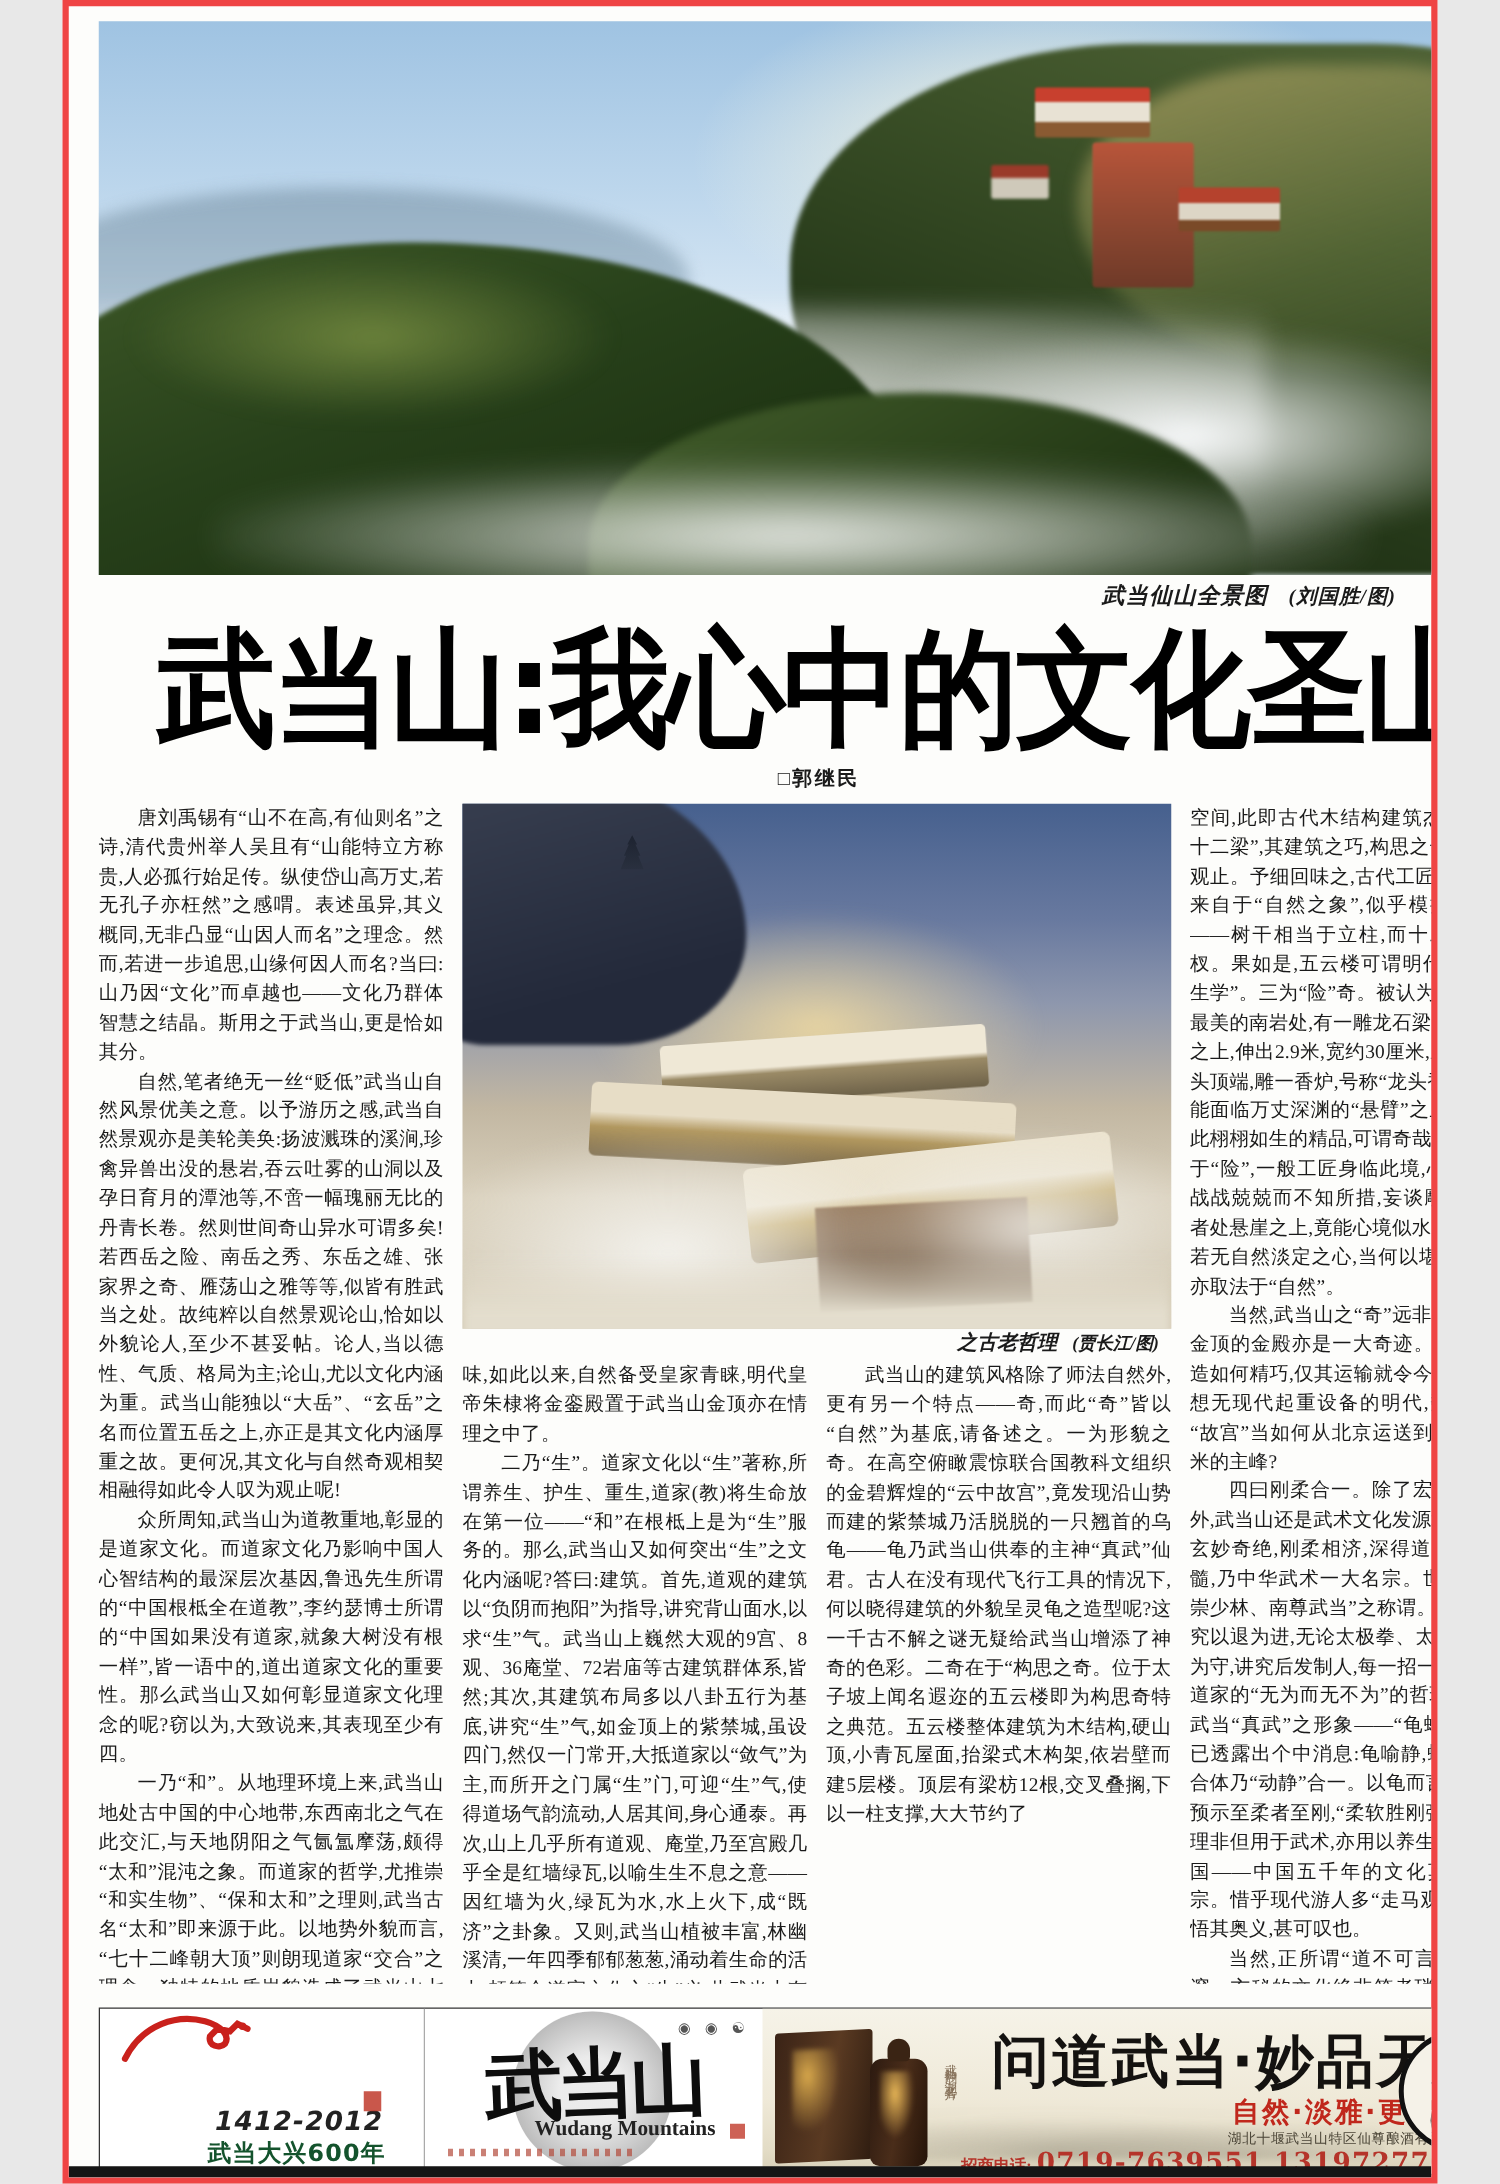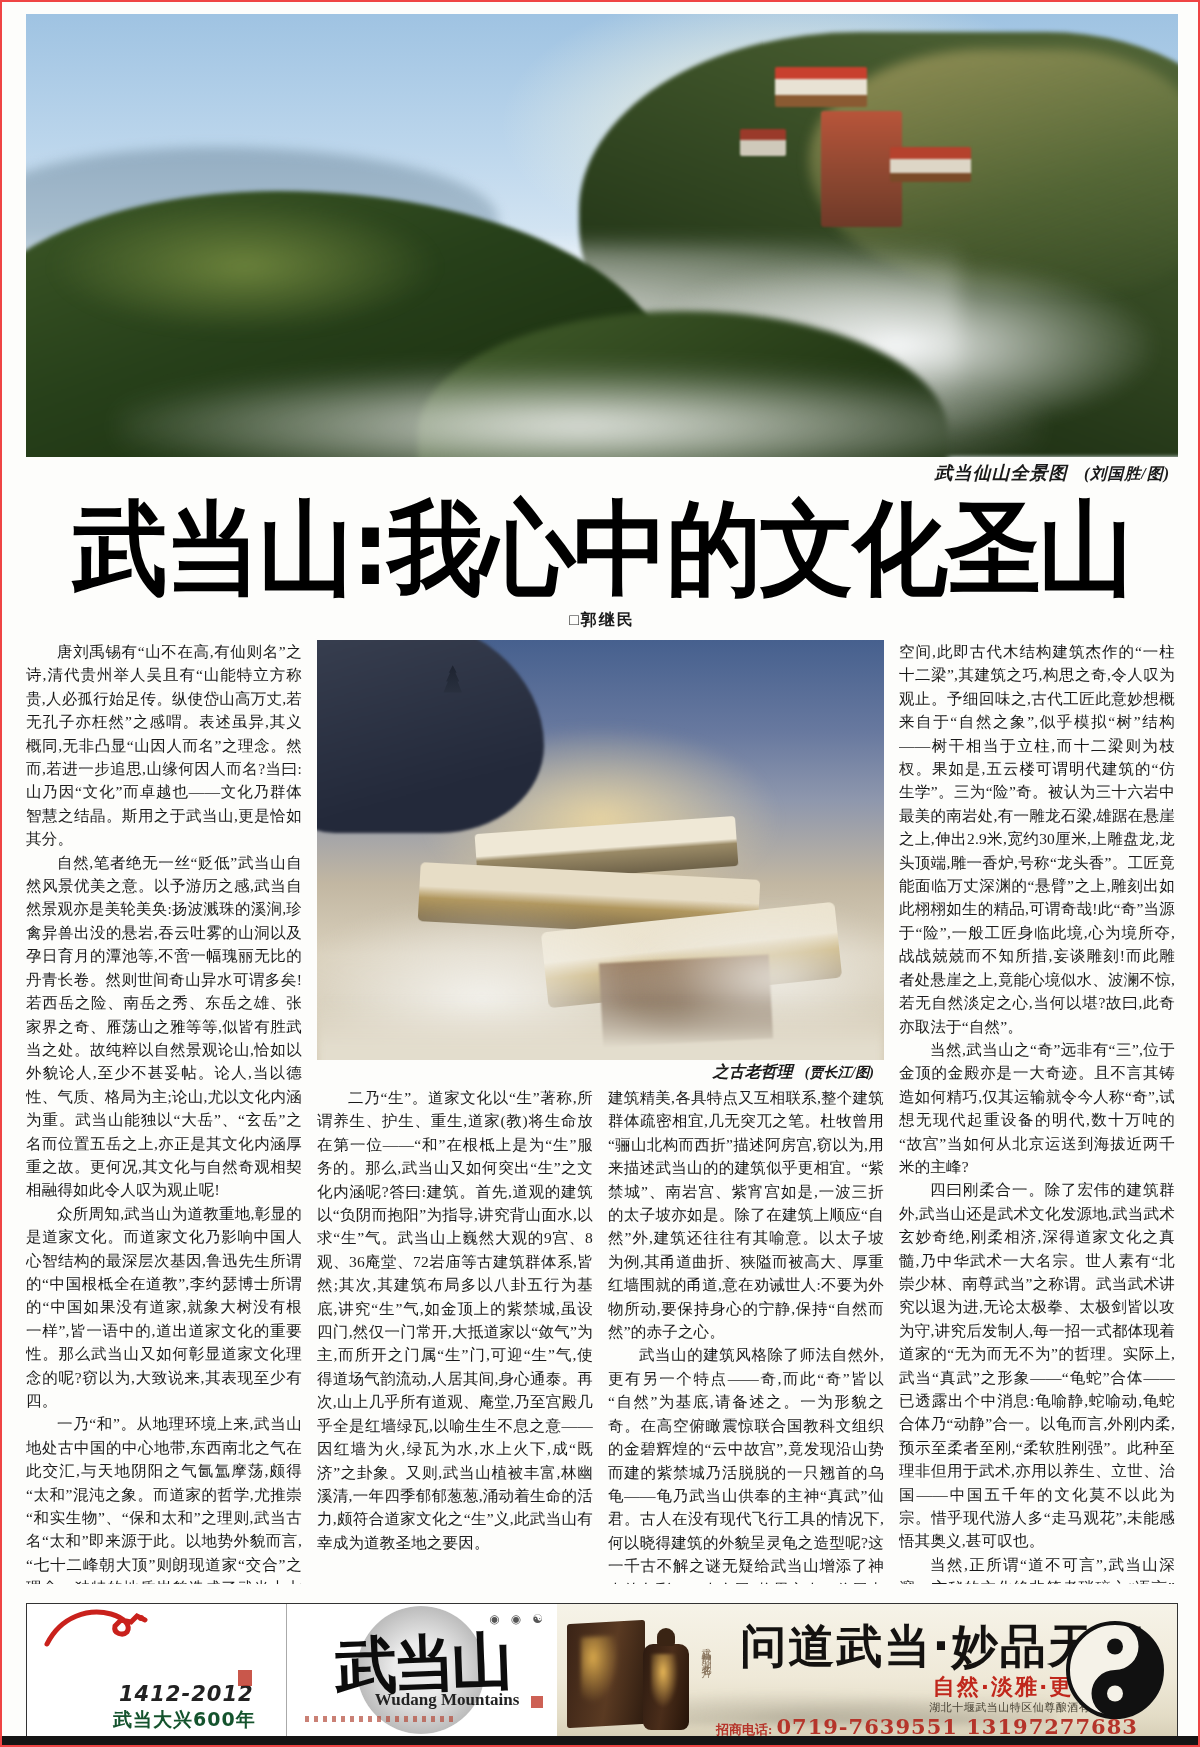--- a/index.html
+++ b/index.html
@@ -1,19 +1,19 @@
 <!DOCTYPE html>
 <html lang="zh"><head>
 <meta charset="utf-8">
 <style>
   * { margin:0; padding:0; box-sizing:border-box; }
   html,body { background:#e8e8e8; }
   .page {
-    position:relative; width:1200px; height:1747px; margin:0 auto;
-    background:#fdfdfb; border:2px solid #ef4444; overflow:hidden;
+    position:relative; width:1100px; height:1747px; margin:0 auto;
+    background:#fdfdfb; border:5px solid #ef4444; overflow:hidden;
     font-family:"Liberation Serif", serif; color:#1a1a1a;
   }
 
   
   .top-photo {
     position:absolute; left:24px; top:12px; width:1152px; height:443px;
     overflow:hidden;
     background:linear-gradient(180deg,#9fc3e2 0%,#bcd6ec 30%,#d9e8f4 55%,#e9f2f8 70%,#dfe9ef 100%);
   }
   .top-photo .sun-glow { position:absolute; right:6%; top:-10%; width:55%; height:70%;
@@ -222,25 +222,25 @@
         <div class="mist1"></div>
         <div class="mist2"></div>
         <div class="snow-fg"></div>
       </div>
       <div class="mid-caption">
         <span>之古老哲理</span>
         &nbsp;&nbsp;<span class="credit">(贾长江/图)</span>
       </div>
       <div class="mid-cols">
         <div class="mid-col">
+          <p>味,如此以来,自然备受皇家青睐,明代皇帝朱棣将金銮殿置于武当山金顶亦在情理之中了。</p>
           <p class="ind">二乃“生”。道家文化以“生”著称,所谓养生、护生、重生,道家(教)将生命放在第一位——“和”在根柢上是为“生”服务的。那么,武当山又如何突出“生”之文化内涵呢?答曰:建筑。首先,道观的建筑以“负阴而抱阳”为指导,讲究背山面水,以求“生”气。武当山上巍然大观的9宫、8观、36庵堂、72岩庙等古建筑群体系,皆然;其次,其建筑布局多以八卦五行为基底,讲究“生”气,如金顶上的紫禁城,虽设四门,然仅一门常开,大抵道家以“敛气”为主,而所开之门属“生”门,可迎“生”气,使得道场气韵流动,人居其间,身心通泰。再次,山上几乎所有道观、庵堂,乃至宫殿几乎全是红墙绿瓦,以喻生生不息之意——因红墙为火,绿瓦为水,水上火下,成“既济”之卦象。又则,武当山植被丰富,林幽溪清,一年四季郁郁葱葱,涌动着生命的活力,颇符合道家文化之“生”义,此武当山有幸成为道教圣地之要因。</p>
 
         </div>
         <div class="mid-col">
-          <p>建筑精美,各具特点又互相联系,整个建筑群体疏密相宜,几无突兀之笔。杜牧曾用“骊山北构而西折”描述阿房宫,窃以为,用来描述武当山的的建筑似乎更相宜。“紫禁城”、南岩宫、紫宵宫如是,一波三折的太子坡亦如是。除了在建筑上顺应“自然”外,建筑还往往有其喻意。以太子坡为例,其甬道曲折、狭隘而被高大、厚重红墙围就的甬道,意在劝诫世人:不要为外物所动,要保持身心的宁静,保持“自然而然”的赤子之心。</p>
           <p class="ind">武当山的建筑风格除了师法自然外,更有另一个特点——奇,而此“奇”皆以“自然”为基底,请备述之。一为形貌之奇。在高空俯瞰震惊联合国教科文组织的金碧辉煌的“云中故宫”,竟发现沿山势而建的紫禁城乃活脱脱的一只翘首的乌龟——龟乃武当山供奉的主神“真武”仙君。古人在没有现代飞行工具的情况下,何以晓得建筑的外貌呈灵龟之造型呢?这一千古不解之谜无疑给武当山增添了神奇的色彩。二奇在于“构思之奇。位于太子坡上闻名遐迩的五云楼即为构思奇特之典范。五云楼整体建筑为木结构,硬山顶,小青瓦屋面,抬梁式木构架,依岩壁而建5层楼。顶层有梁枋12根,交叉叠搁,下以一柱支撑,大大节约了</p>
         </div>
       </div>
     </div>
 
     <div class="col">
       <p>空间,此即古代木结构建筑杰作的“一柱十二梁”,其建筑之巧,构思之奇,令人叹为观止。予细回味之,古代工匠此意妙想概来自于“自然之象”,似乎模拟“树”结构——树干相当于立柱,而十二梁则为枝杈。果如是,五云楼可谓明代建筑的“仿生学”。三为“险”奇。被认为三十六岩中最美的南岩处,有一雕龙石梁,雄踞在悬崖之上,伸出2.9米,宽约30厘米,上雕盘龙,龙头顶端,雕一香炉,号称“龙头香”。工匠竟能面临万丈深渊的“悬臂”之上,雕刻出如此栩栩如生的精品,可谓奇哉!此“奇”当源于“险”,一般工匠身临此境,心为境所夺,战战兢兢而不知所措,妄谈雕刻!而此雕者处悬崖之上,竟能心境似水、波澜不惊,若无自然淡定之心,当何以堪?故曰,此奇亦取法于“自然”。</p>
       <p class="ind">当然,武当山之“奇”远非有“三”,位于金顶的金殿亦是一大奇迹。且不言其铸造如何精巧,仅其运输就令今人称“奇”,试想无现代起重设备的明代,数十万吨的“故宫”当如何从北京运送到海拔近两千米的主峰?</p>
       <p class="ind">四曰刚柔合一。除了宏伟的建筑群外,武当山还是武术文化发源地,武当武术玄妙奇绝,刚柔相济,深得道家文化之真髓,乃中华武术一大名宗。世人素有“北崇少林、南尊武当”之称谓。武当武术讲究以退为进,无论太极拳、太极剑皆以攻为守,讲究后发制人,每一招一式都体现着道家的“无为而无不为”的哲理。实际上,武当“真武”之形象——“龟蛇”合体——已透露出个中消息:龟喻静,蛇喻动,龟蛇合体乃“动静”合一。以龟而言,外刚内柔,预示至柔者至刚,“柔软胜刚强”。此种至理非但用于武术,亦用以养生、立世、治国——中国五千年的文化莫不以此为宗。惜乎现代游人多“走马观花”,未能感悟其奥义,甚可叹也。</p>
       <p class="ind">当然,正所谓“道不可言”,武当山深邃、玄秘的文化绝非笔者琐碎之“语言”所能叙述得出,真正体悟道家文化,须走进“得山水清气,极天地大观”武当山亲身感悟之。愚以为,走进武当,不但意味着走进空灵而神秘的道教文化,更意味走进中国人内心世界。在这个生活节奏不断加快、生活压力日益加大的喧嚣社会,在清静无为的氛围中欣赏天地之造化,感悟“天人合一,道法自然”之古老哲理,何其幸也!</p>

